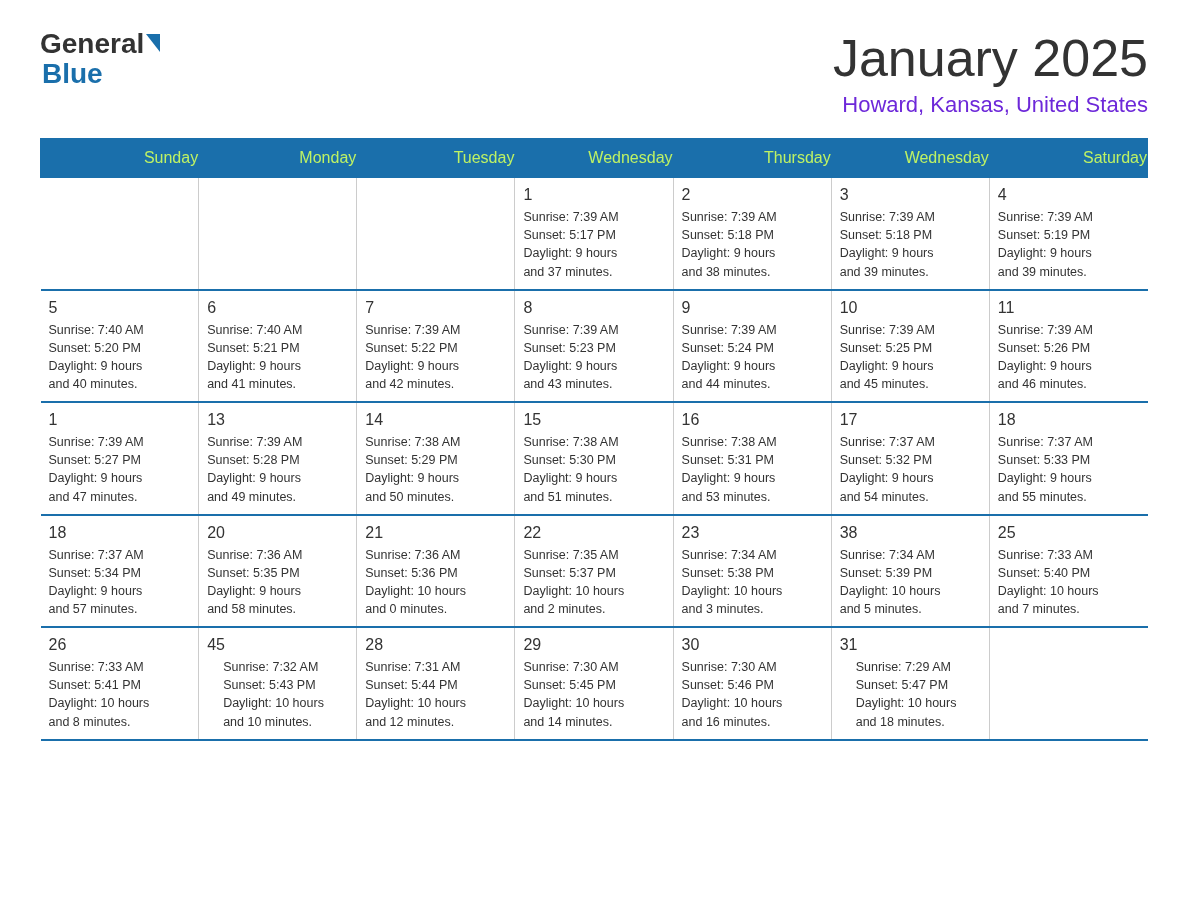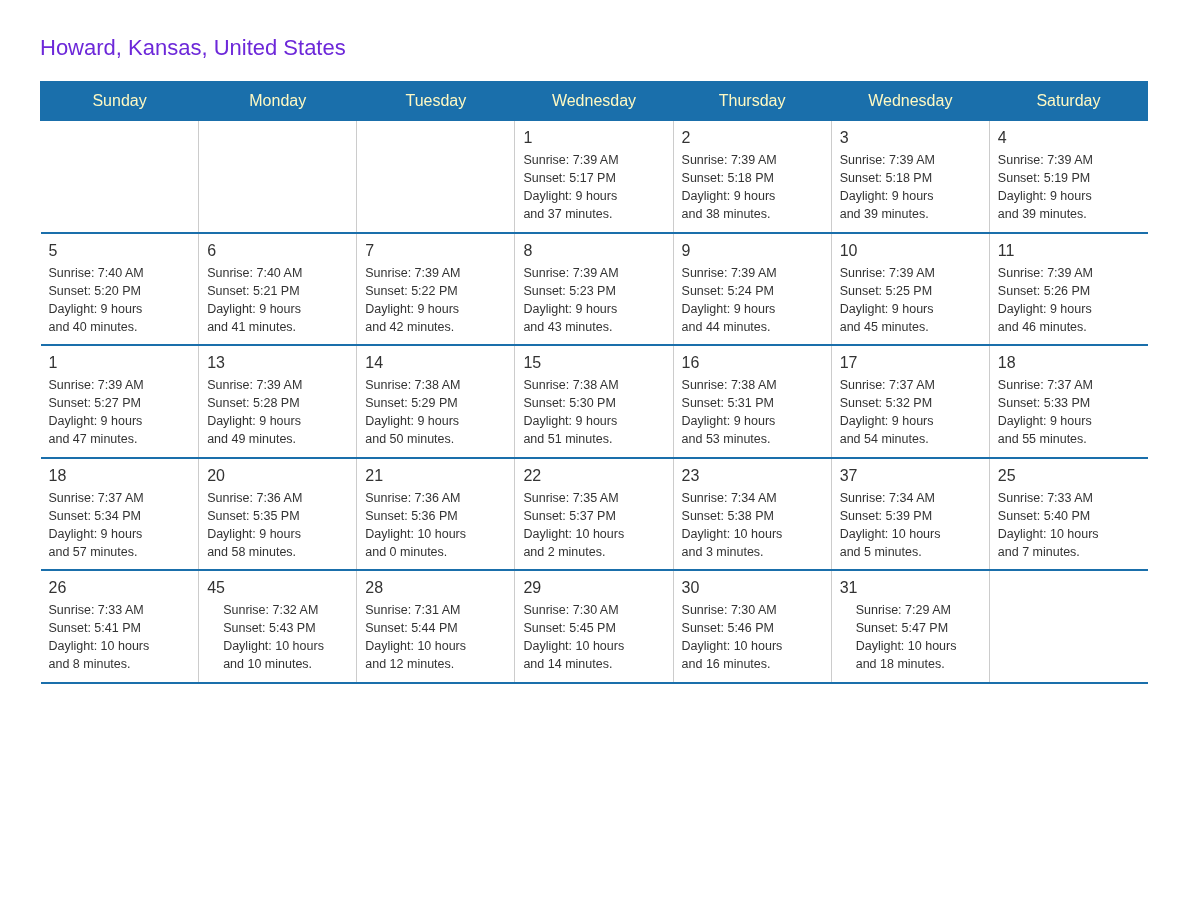--- a/index.html
+++ b/index.html
@@ -67,25 +67,25 @@
     }
     table {
       width: 100%;
       border-collapse: collapse;
       table-layout: fixed;
     }
     thead tr {
       background-color: #1a6fab;
     }
     thead th {
-      color: #fef9c3;
+      color: #bef264;
       font-size: 16px;
       font-weight: normal;
       padding: 10px 0;
-      text-align: center;
+      text-align: right;
       border: 1px solid #1a6fab;
     }
     tbody tr {
       border-bottom: 2px solid #1a6fab;
     }
     tbody td {
       vertical-align: top;
       padding: 8px 8px;
       font-size: 13px;
       color: #333;
@@ -104,21 +104,29 @@
     .day-info {
       font-size: 12.5px;
       line-height: 1.45;
       color: #333;
     }
   </style>
 </head>
 <body>
 
 <div class="header">
+  <div class="logo">
+    <div class="logo-text">
+      <span class="logo-general">General</span>
+      <span class="logo-arrow"></span>
+    </div>
+    <span class="logo-blue">Blue</span>
+  </div>
   <div class="title-section">
+    <div class="main-title">January 2025</div>
     <div class="subtitle">Howard, Kansas, United States</div>
   </div>
 </div>
 
 <table>
   <thead>
     <tr>
     <th>Sunday</th>
         <th>Monday</th>
         <th>Tuesday</th>
@@ -294,21 +302,21 @@
 and 2 minutes.</div>
         </td>
         <td>
           <span class="day-num">23</span>
           <div class="day-info" style="white-space: pre-line;">Sunrise: 7:34 AM
 Sunset: 5:38 PM
 Daylight: 10 hours
 and 3 minutes.</div>
         </td>
         <td>
-          <span class="day-num">37</span>
+          <span class="day-num">38</span>
           <div class="day-info" style="white-space: pre-line;">Sunrise: 7:34 AM
 Sunset: 5:39 PM
 Daylight: 10 hours
 and 5 minutes.</div>
         </td>
         <td>
           <span class="day-num">25</span>
           <div class="day-info" style="white-space: pre-line;">Sunrise: 7:33 AM
 Sunset: 5:40 PM
 Daylight: 10 hours

